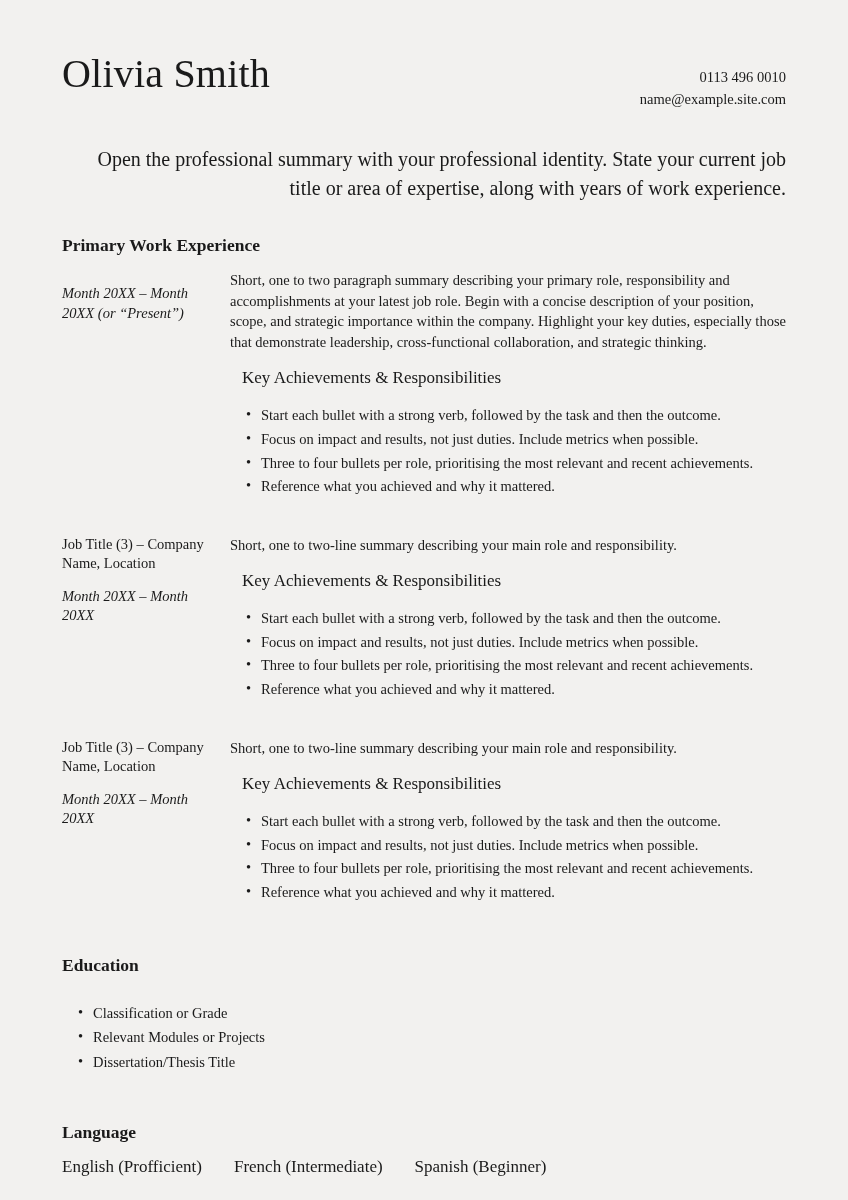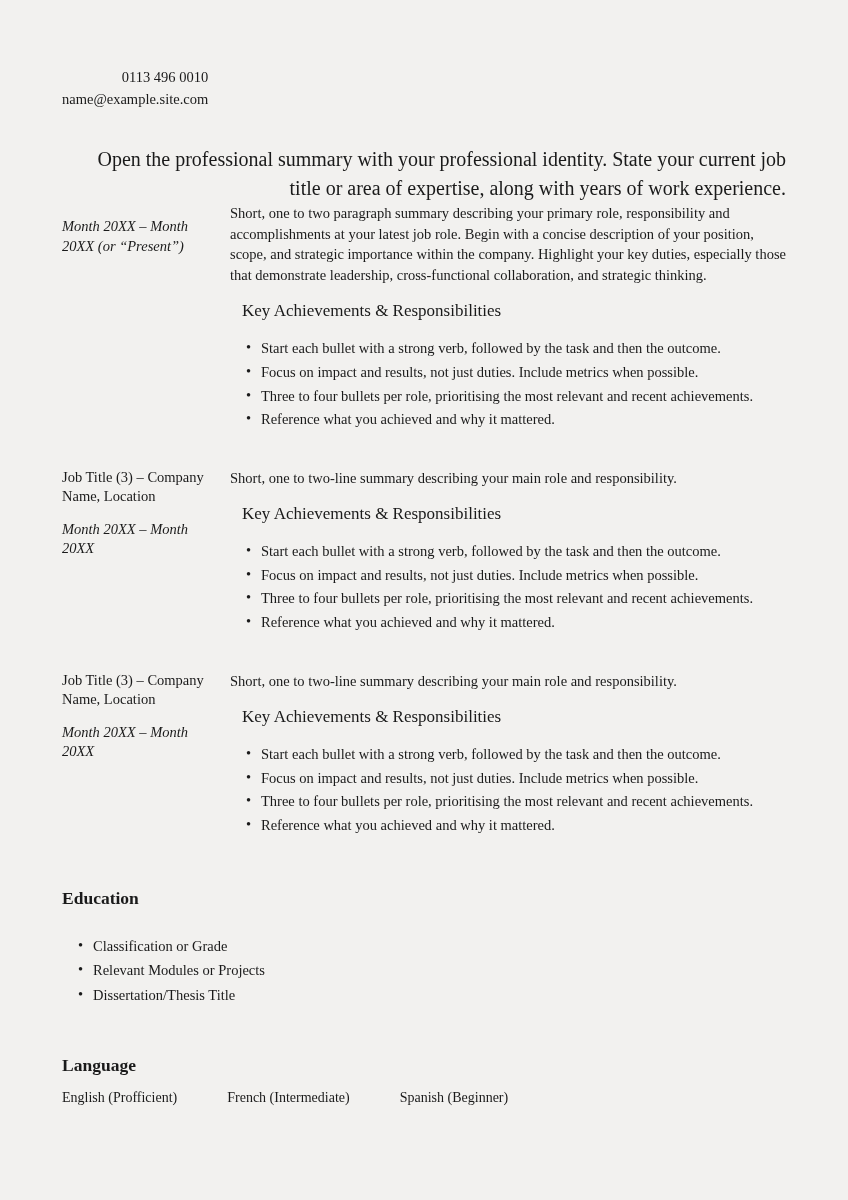--- a/index.html
+++ b/index.html
@@ -127,38 +127,40 @@
     font-weight: 700;
     font-size: 14.5px;
     margin-bottom: 12px;
   }
   .edu-col-left ul.bullets li { margin-bottom: 5px; }
   .edu-col-right { padding-top: 0; }
 
   
   .lang-row {
     display: flex;
-    gap: 50px;
-    font-size: 14px;
+    gap: 32px;
+    font-size: 17px;
   }
 </style>
 </head>
 <body>
 
 <div class="page">
 
   <div class="header">
+    <h1 class="name">Olivia Smith</h1>
     <div class="contact">
       <div>0113 496 0010</div>
       <div>name@example.site.com</div>
     </div>
   </div>
 
   <div class="summary">Open the professional summary with your professional identity. State your current job title or area of expertise, along with years of work experience.</div>
 
+  <div class="section-title">Primary Work Experience</div>
 
   <div class="job">
     <div class="job-left">
       <div class="job-dates">Month 20XX – Month 20XX (or “Present”)</div>
     </div>
     <div class="job-right">
       <p class="job-desc">Short, one to two paragraph summary describing your primary role, responsibility and accomplishments at your latest job role. Begin with a concise description of your position, scope, and strategic importance within the company. Highlight your key duties, especially those that demonstrate leadership, cross-functional collaboration, and strategic thinking.</p>
       <p class="sub-heading">Key Achievements &amp; Responsibilities</p>
       <ul class="bullets">
         <li>Start each bullet with a strong verb, followed by the task and then the outcome.</li>

